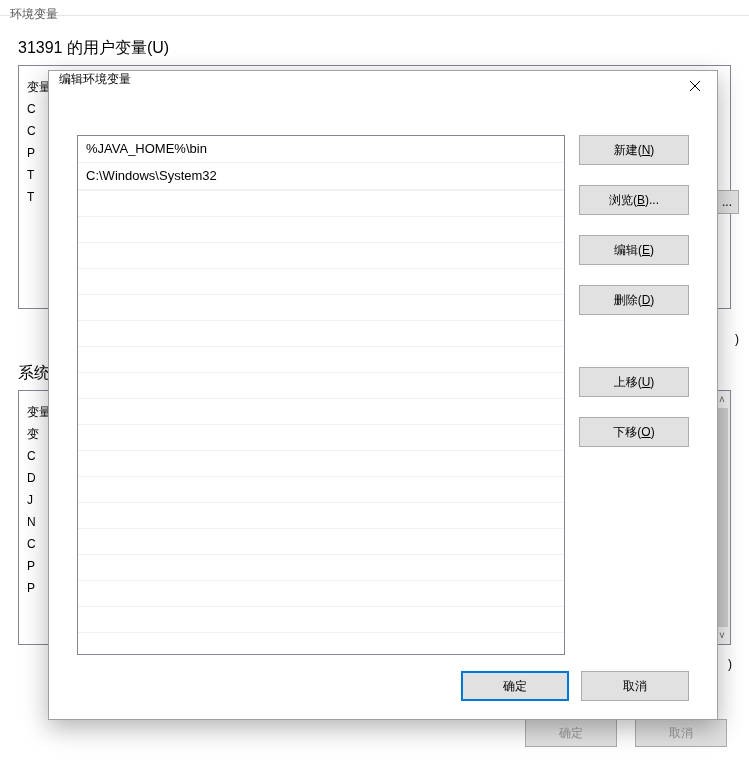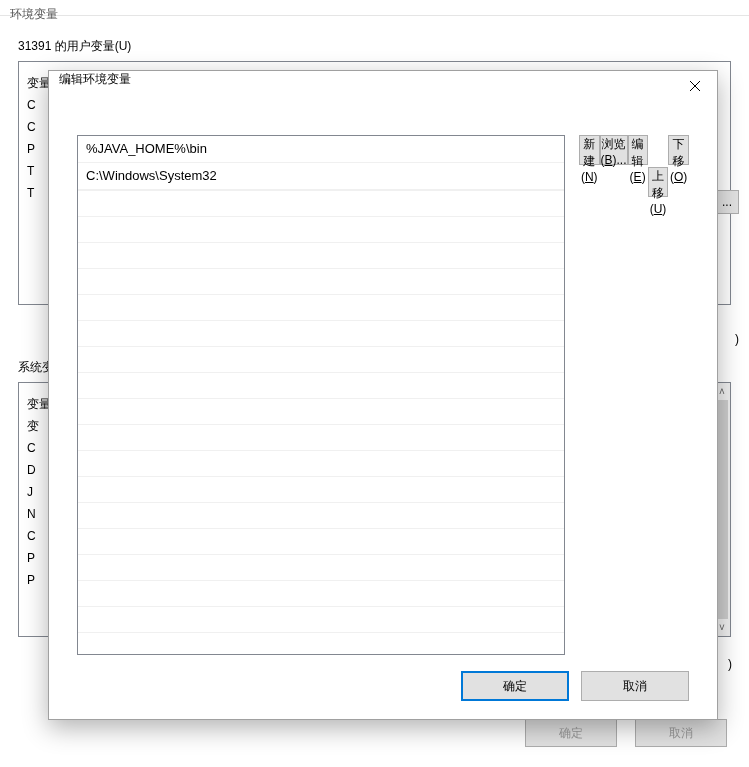--- a/index.html
+++ b/index.html
@@ -20,21 +20,21 @@
       background: #fff;
     }
     .bg-titlebar {
       height: 16px;
       border-bottom: 1px solid #e5e5e5;
       padding: 6px 10px;
       color: #555;
       font-size: 12px;
     }
     .bg-content { padding: 12px 18px 0 18px; }
-    .bg-section-label { font-size: 12px; color: #000; margin-top: 10px; margin-bottom: 6px; }
+    .bg-section-label { font-size: 16px; color: #000; margin-top: 10px; margin-bottom: 6px; }
     .bg-listbox {
       border: 1px solid #828790;
       height: 244px;
       padding: 10px 8px;
       color: #000;
       position: relative;
       background:#fff;
     }
     .bg-listbox.short { height: 255px; }
     .bg-scroll {
@@ -92,21 +92,21 @@
       line-height: 18px;
       cursor:default;
     }
     .path-grid-filler {
       height: calc(100% - 52px);
       background-image: linear-gradient(#f0f0f0 1px, transparent 1px);
       background-size: 100% 26px;
     }
     .side-buttons {
       width: 110px;
-      display:flex; flex-direction:row;
+      display:flex; flex-direction:column;
     }
     .win-button {
       height: 30px;
       border: 1px solid #adadad;
       background: #e1e1e1;
       font-size: 12px;
       color:#000;
       cursor:pointer;
       margin-bottom: 20px;
     }
@@ -191,20 +191,21 @@
   <div class="dlg-body">
     <div class="path-list">
       <div class="path-row">%JAVA_HOME%\bin</div>
       <div class="path-row">C:\Windows\System32</div>
       <div class="path-grid-filler"></div>
     </div>
     <div class="side-buttons">
       <button class="win-button"><span>新建(<span class="underline">N</span>)</span></button>
       <button class="win-button"><span>浏览(<span class="underline">B</span>)...</span></button>
       <button class="win-button"><span>编辑(<span class="underline">E</span>)</span></button>
+      <button class="win-button"><span>删除(<span class="underline">D</span>)</span></button>
       <button class="win-button gap-large"><span>上移(<span class="underline">U</span>)</span></button>
       <button class="win-button"><span>下移(<span class="underline">O</span>)</span></button>
     </div>
   </div>
   <div class="dlg-footer">
     <button class="footer-btn primary">确定</button>
     <button class="footer-btn">取消</button>
   </div>
 </div>
 

